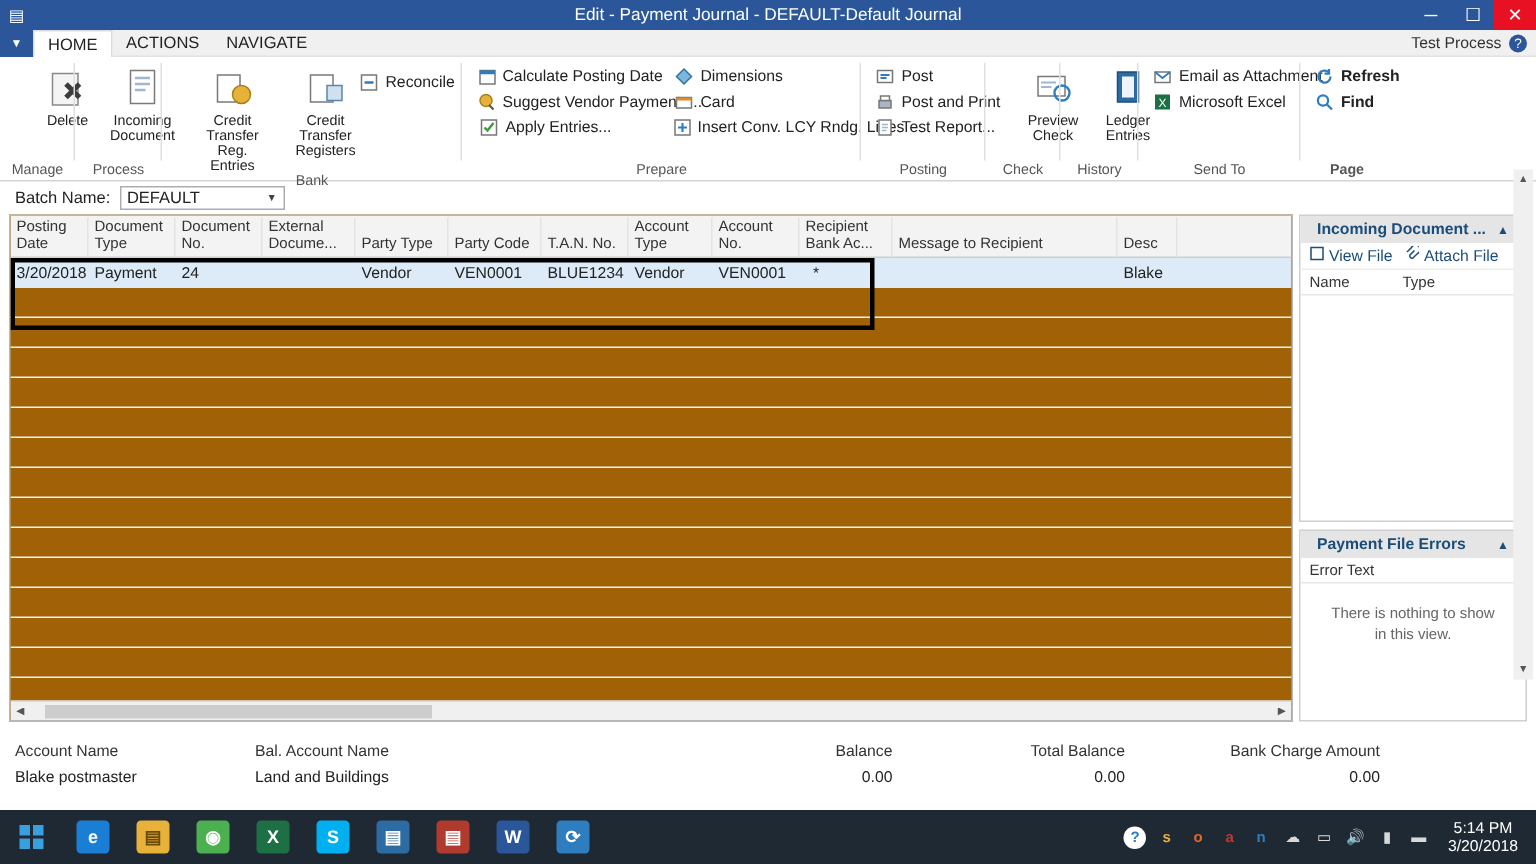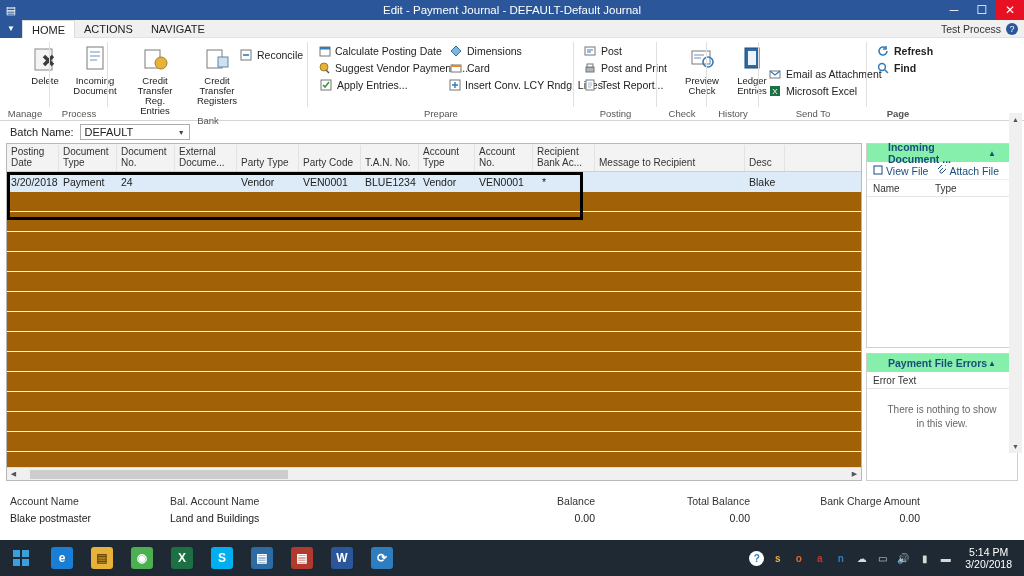--- a/index.html
+++ b/index.html
@@ -136,22 +136,22 @@
   }
   .hscroll .track { flex:1; height:13px; position:relative; background:#f0f0f0; }
   .hscroll .thumb {
     position:absolute; left:10px; top:2px; height:9px; width:258px; background:#cdcdcd;
   }
 
   
   .rightpane { width:152px; margin-left:4px; display:flex; flex-direction:column; gap:5px; }
   .card { border:1px solid #cfcfcf; background:#fff; }
   .card .chead {
-    height:18px; background:#86efac; display:flex; align-items:center;
-    padding:0 21px; font-size:10.5px; color:#1a4d7a; font-weight:bold;
+    height:18px; background:#e5e5e5; display:flex; align-items:center;
+    padding:0 11px; font-size:10.5px; color:#1a4d7a; font-weight:bold;
     justify-content:space-between;
   }
   .card .chead .chev { font-size:8px; color:#1a4d7a; }
   .card .ctools {
     height:18px; display:flex; align-items:center; gap:8px; padding:0 6px;
     font-size:10.5px; color:#1a4d7a; border-bottom:1px solid #eee;
   }
   .card .ctools .ti { display:flex; align-items:center; gap:3px; }
   .card .csubhead {
     height:17px; display:flex; align-items:center; padding:0 6px;
@@ -423,21 +423,21 @@
             </svg>
           </div>
           <div class="lbl">Ledger Entries</div>
         </div>
       </div>
       <div class="glabel">History</div>
       <div class="sep"></div>
     </div>
 
     <div class="rgroup" style="width:108px;">
-      <div class="gbody" style="padding-left:2px;margin-top:23px;">
+      <div class="gbody" style="padding-left:2px;">
         <div class="smallcol">
           <div class="smallbtn">
             <span class="ico">
               <svg width="12" height="12" viewBox="0 0 12 12">
                   <rect x="1" y="3" width="10" height="7" fill="#fff" stroke="#777"></rect>
                   <path d="M1 3l5 4 5-4" fill="none" stroke="#2d7dbf" stroke-width="1.2"></path>
                 </svg>
             </span>
             <span class="lbl">Email as Attachment</span>
           </div>

